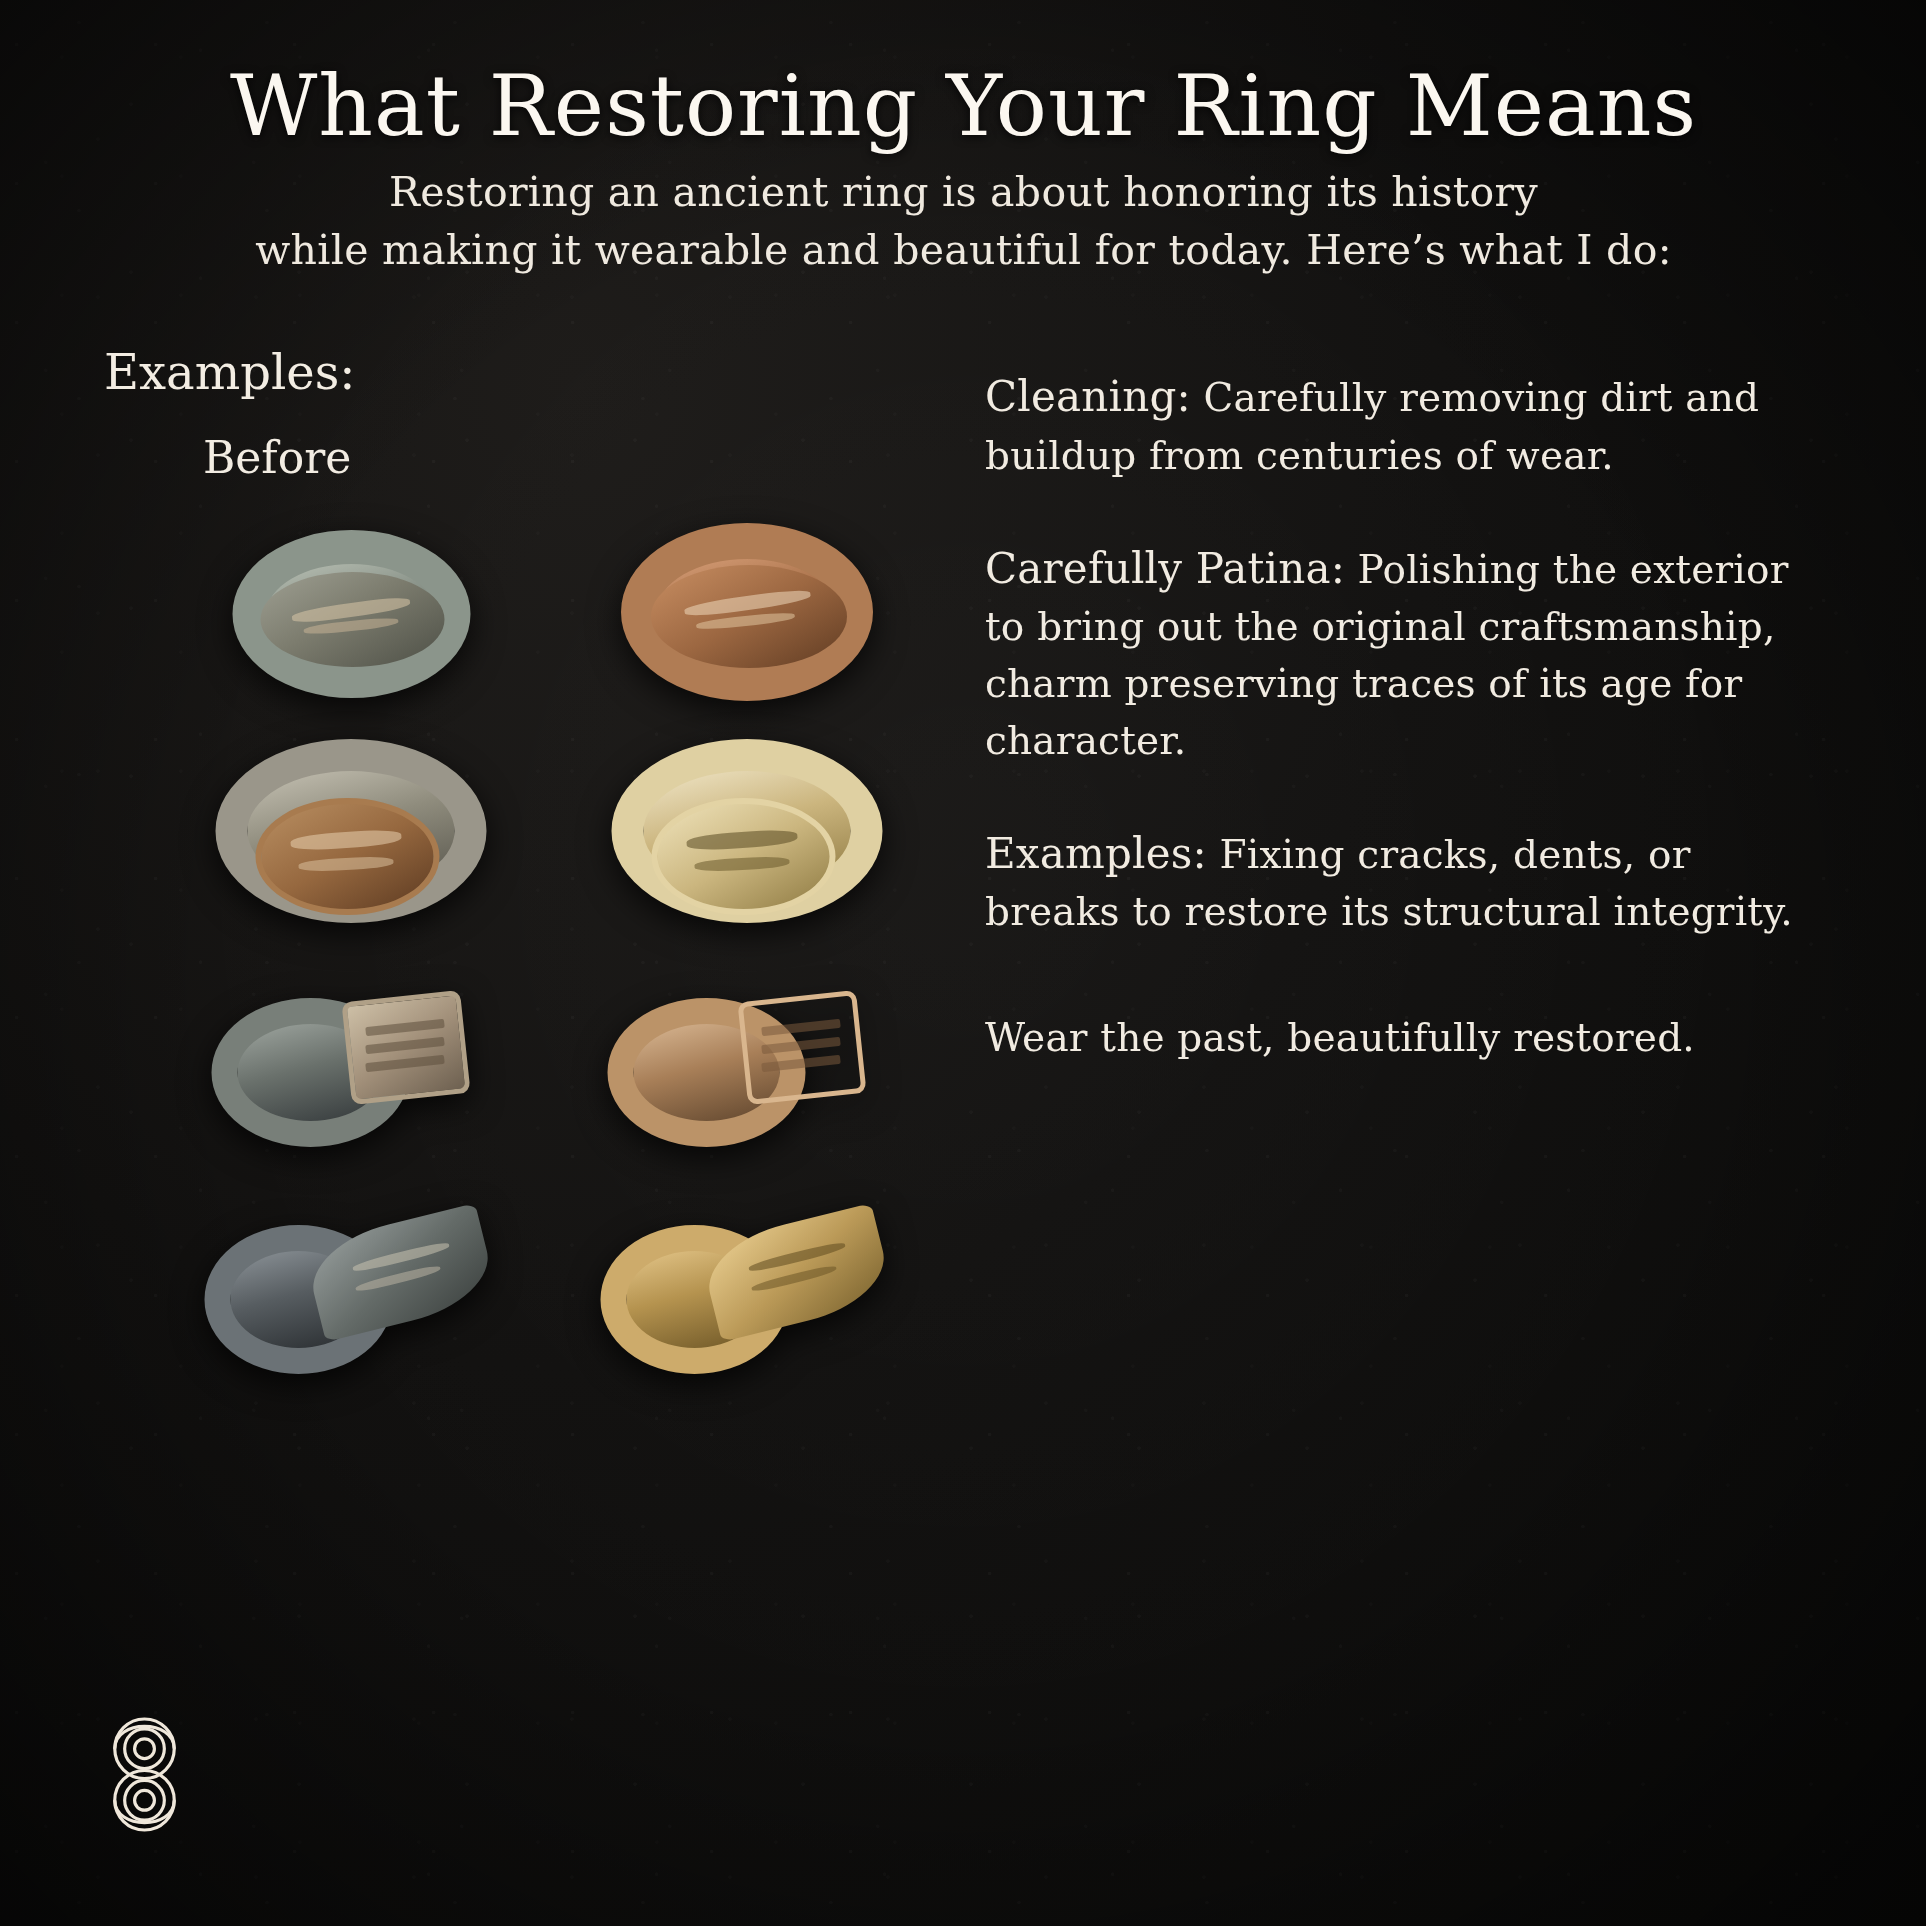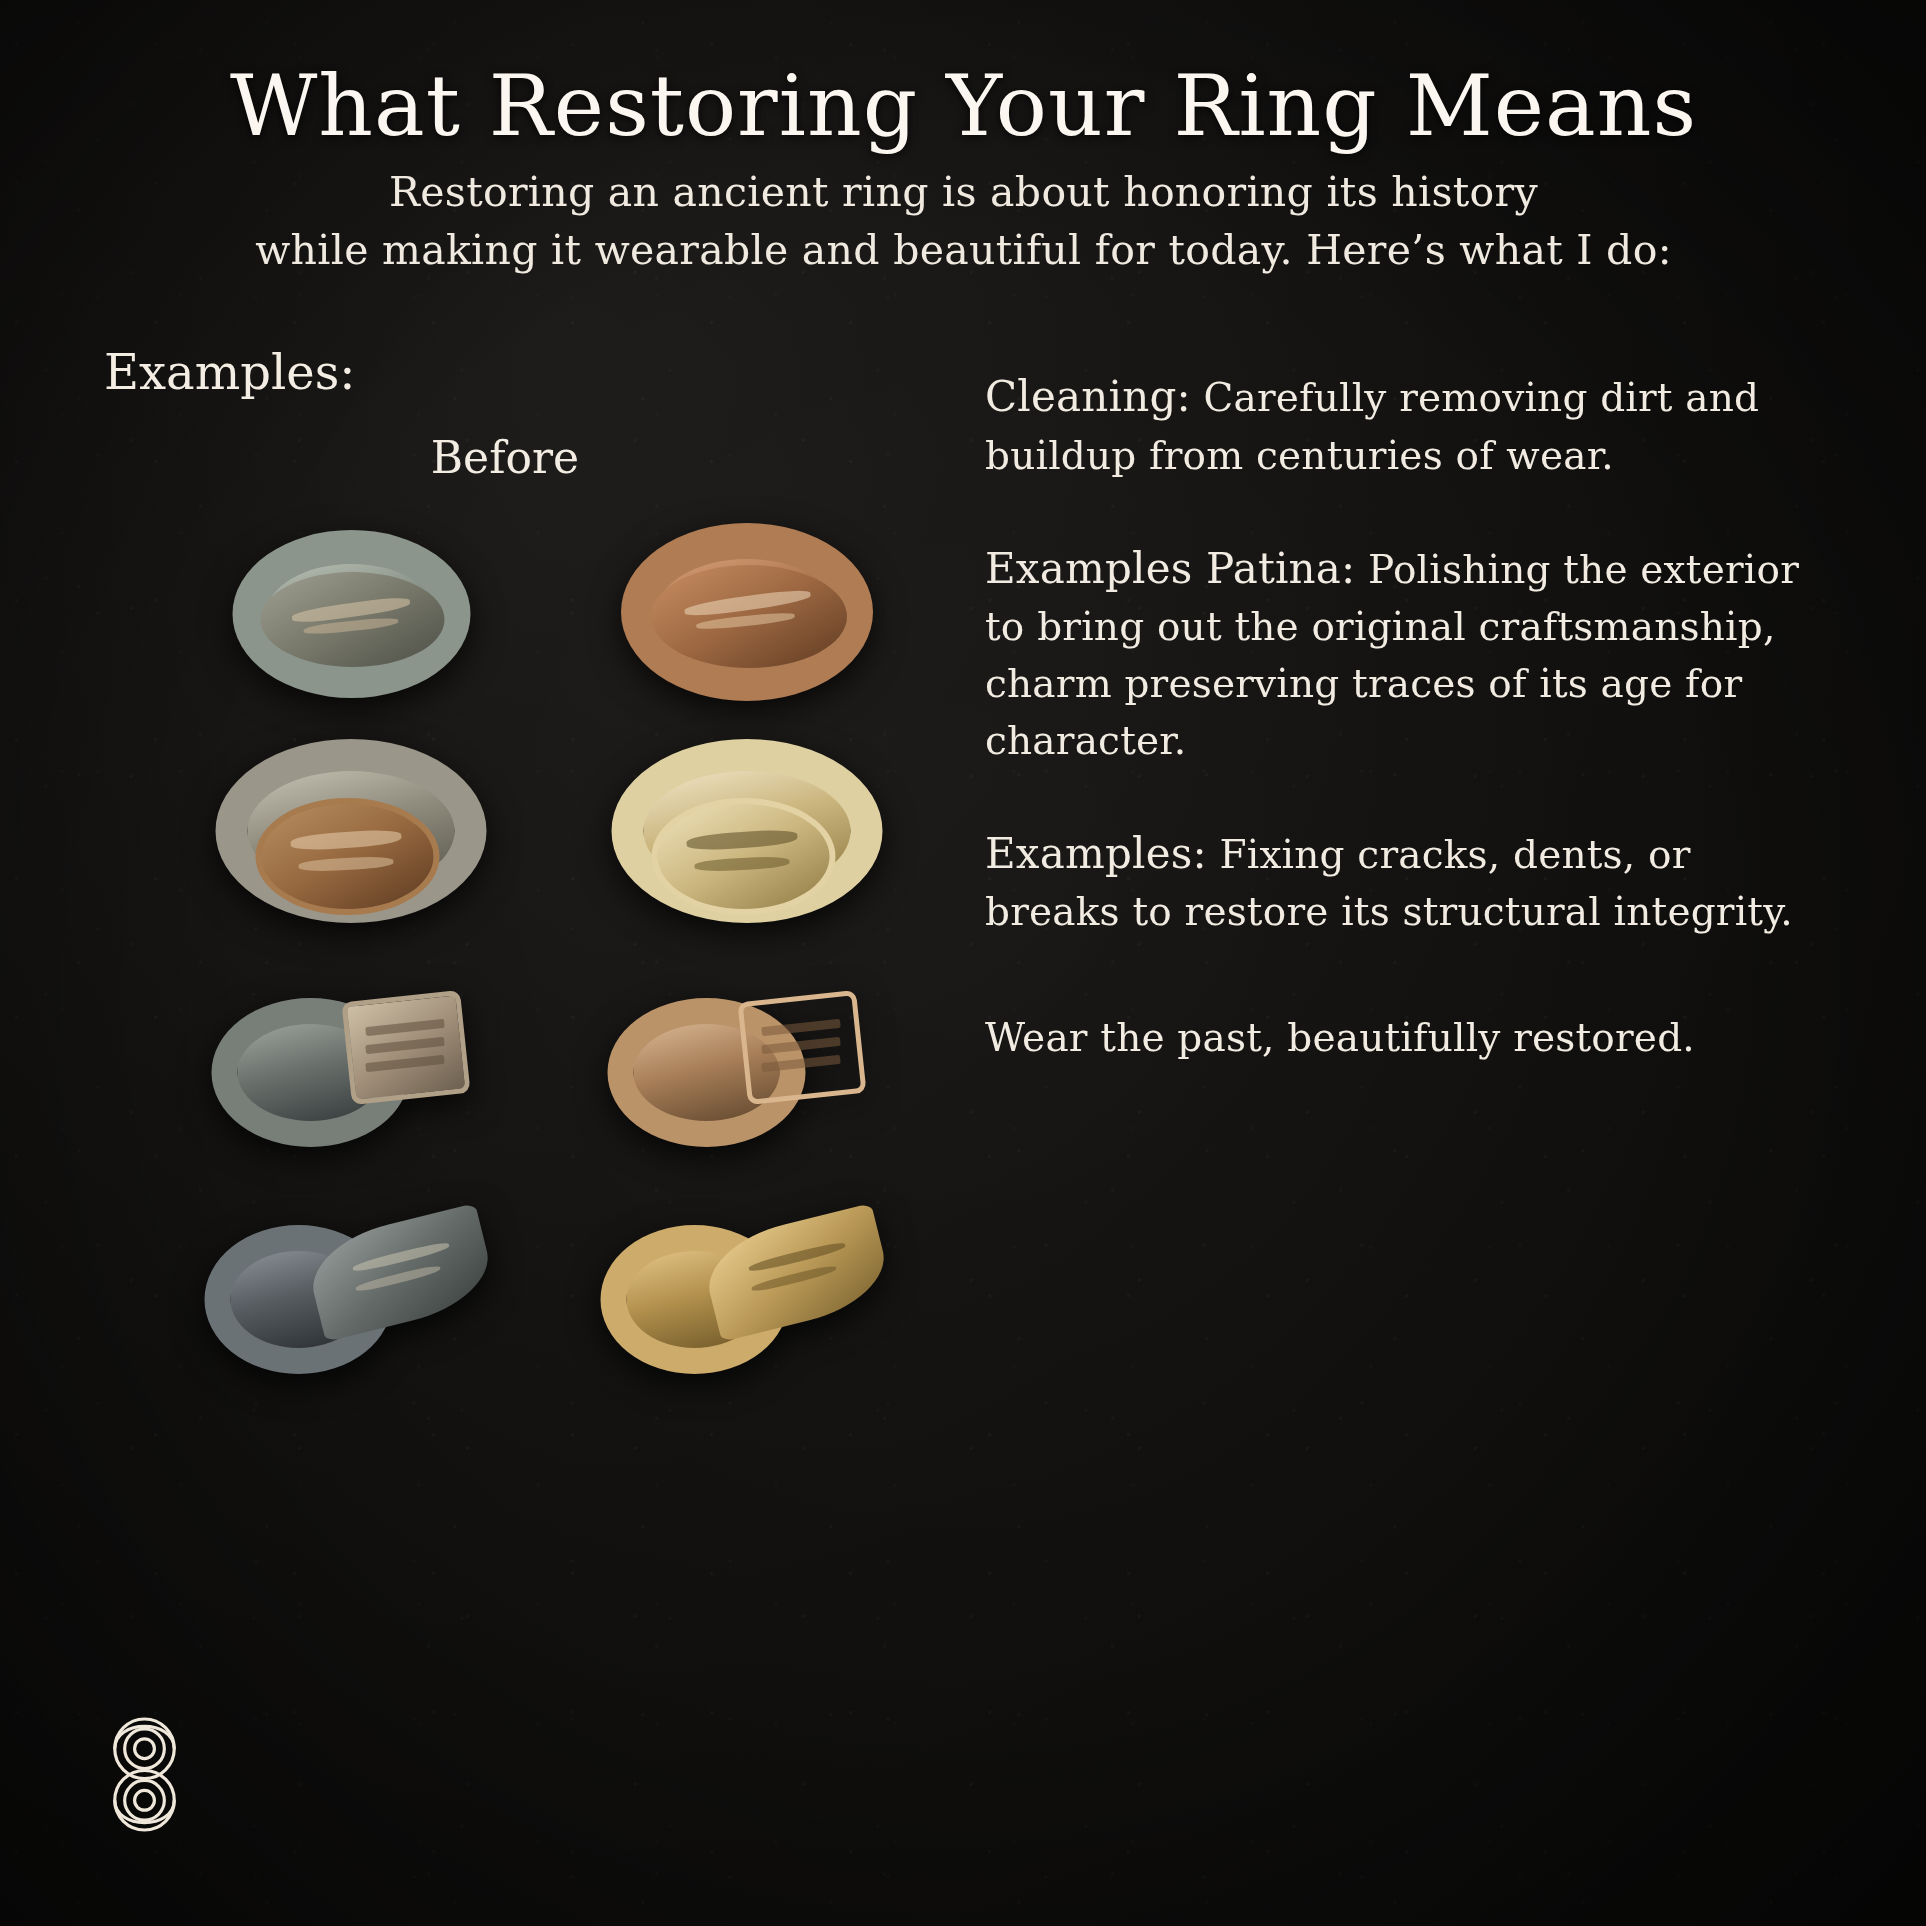--- a/index.html
+++ b/index.html
@@ -92,21 +92,21 @@
   }
   .ba-labels {
     display: flex;
     margin-top: 32px;
     padding-left: 109px;
   }
   .ba-labels span {
     font-size: 44px;
     color: #f2ece2;
   }
-  .ba-before { width: 376px; text-align: right; }
+  .ba-before { width: 376px; text-align: left; }
   .ba-after { width: 376px; text-align: center; }
 
   .ring-grid {
     margin-top: 18px;
   }
   .ring-row {
     display: flex;
     align-items: center;
     height: 223px;
     padding-left: 59px;
@@ -289,21 +289,21 @@
         </div>
       </div>
 
       <div class="right-col">
 
         <div class="block">
           <b>Cleaning:</b><span> Carefully removing dirt and buildup from centuries of wear.</span>
         </div>
 
         <div class="block">
-          <b>Examples Patina:</b><span> Polishing the exterior to bring out the original craftsmanship, charm preserving traces of its age for character.</span>
+          <b>Carefully Patina:</b><span> Polishing the exterior to bring out the original craftsmanship, charm preserving traces of its age for character.</span>
         </div>
 
         <div class="block">
           <b>Examples:</b><span> Fixing cracks, dents, or breaks to restore its structural integrity.</span>
         </div>
 
 
         <div class="block" style="margin-top:69px;">Wear the past, beautifully restored.</div>
 
       </div>

